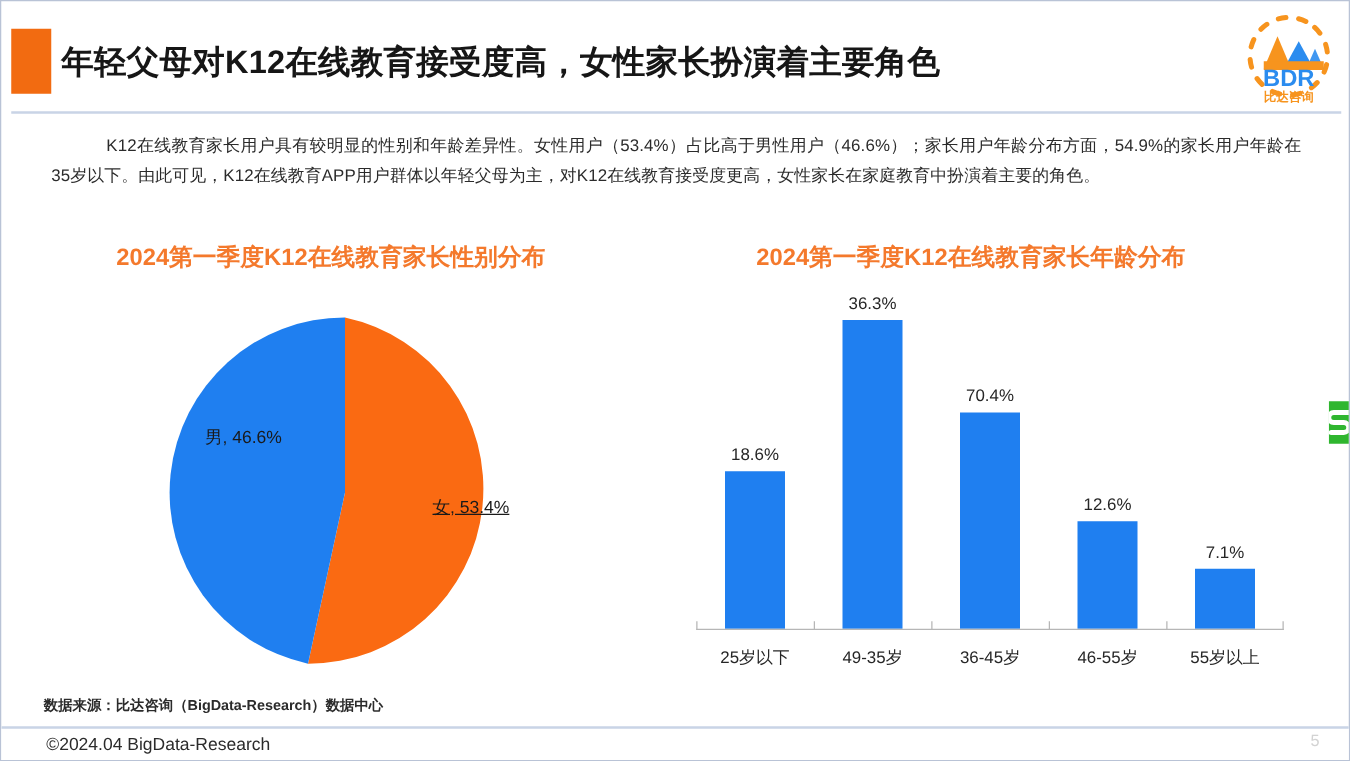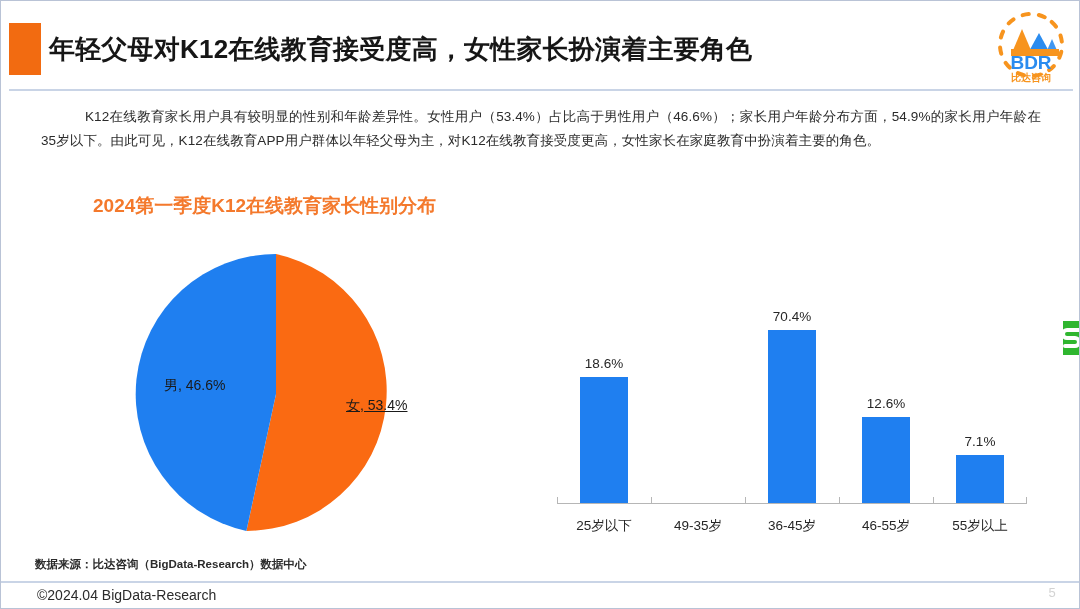--- a/index.html
+++ b/index.html
@@ -90,21 +90,21 @@
     left: 130px; top: 248px;
     width: 290px; height: 290px;
   }
   #pie-chart svg { display: block; }
   .pie-label {
     position: absolute;
     font-size: 14px;
     color: #1a1a1a;
     white-space: nowrap;
   }
-  #pie-label-male   { left: 163px; top: 376px; text-align: right; }
+  #pie-label-male   { left: 163px; top: 340px; text-align: right; }
   #pie-label-female { left: 345px; top: 396px; text-decoration: underline; }
 
   
   #bar-chart {
     position: absolute;
     left: 556px; top: 230px;
     width: 470px; height: 310px;
   }
   #bar-plot {
     position: absolute;
@@ -239,29 +239,34 @@
     <svg width="290" height="290" viewBox="0 0 290 290">
 
       <path d="M 145 145 L 145 5 A 140 140 0 0 1 115.4 281.9 Z" fill="#FA6A12"></path>
 
       <path d="M 145 145 L 115.4 281.9 A 140 140 0 0 1 145 5 Z" fill="#1F7FF0"></path>
     </svg>
   </div>
   <div id="pie-label-male" class="pie-label">男, 46.6%</div>
   <div id="pie-label-female" class="pie-label">女, 53.4%</div>
 
+  <div id="bar-title" class="chart-title">2024第一季度K12在线教育家长年龄分布</div>
 
   <div id="bar-chart">
     <div id="bar-plot">
 
       <div class="bar-col" style="left:0px">
         <div class="bar-value" style="bottom: 132px;">18.6%</div>
         <div class="bar-rect" style="height: 126px; background: rgb(31, 127, 240);"></div>
       </div>
 
+      <div class="bar-col" style="left:94px">
+        <div class="bar-value" style="bottom: 253px;">36.3%</div>
+        <div class="bar-rect" style="height: 247px; background: rgb(31, 127, 240);"></div>
+      </div>
 
       <div class="bar-col" style="left:188px">
         <div class="bar-value" style="bottom: 179px;">70.4%</div>
         <div class="bar-rect" style="height: 173px; background: rgb(31, 127, 240);"></div>
       </div>
 
       <div class="bar-col" style="left:282px">
         <div class="bar-value" style="bottom: 92px;">12.6%</div>
         <div class="bar-rect" style="height: 86px; background: rgb(31, 127, 240);"></div>
       </div>

